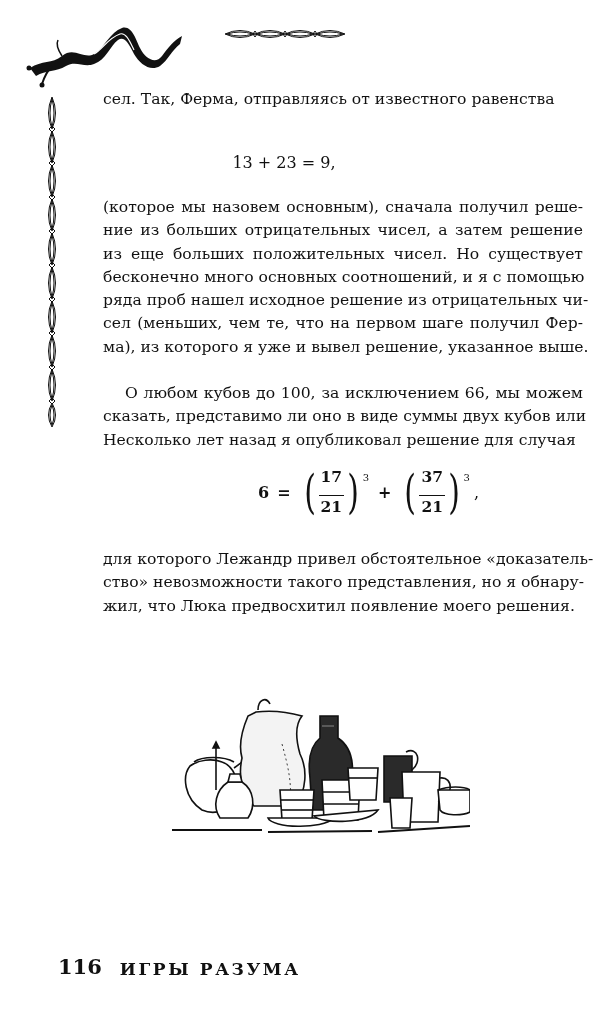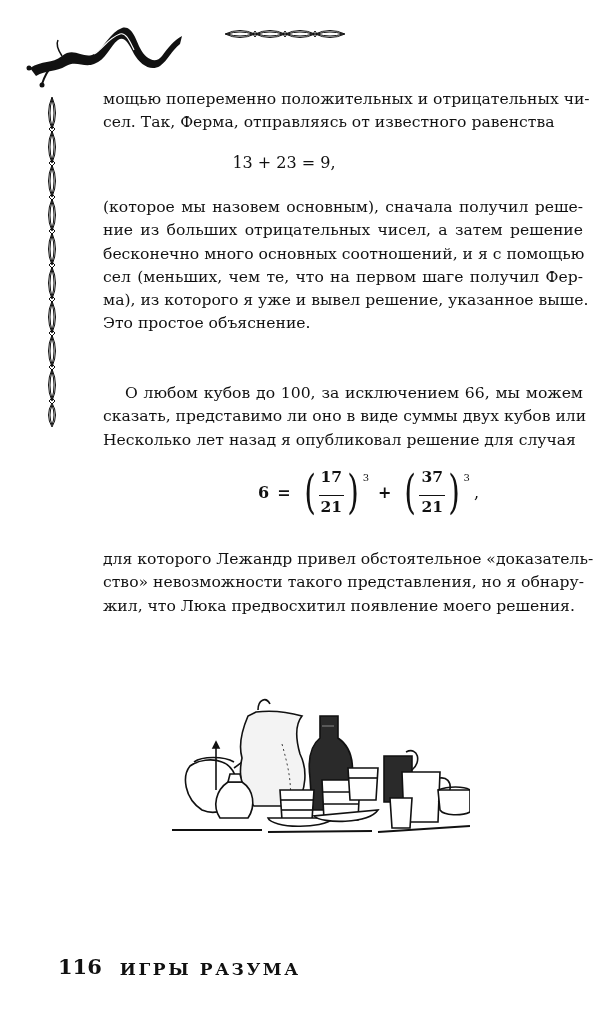--- a/index.html
+++ b/index.html
@@ -82,33 +82,33 @@
       <path d="M4,134 L7,131 L10,134 L7,137 Z"></path>
     <path d="M4,168 L7,165 L10,168 L7,171 Z"></path>
       <path d="M4,202 L7,199 L10,202 L7,205 Z"></path>
     <path d="M4,236 L7,233 L10,236 L7,239 Z"></path>
       <path d="M4,270 L7,267 L10,270 L7,273 Z"></path>
     <path d="M4,304 L7,301 L10,304 L7,307 Z"></path>
   </g>
 </svg>
 
 <div class="text" style="top:88px;">
-  <span class="line">мощью попеременно положительных и отрицательных чи-</span>
   <span class="line last">сел. Так, Ферма, отправляясь от известного равенства</span>
 </div>
 
 <div class="eq1">13 + 23 = 9,</div>
 
 <div class="text" style="top:196px;">
   <span class="line">(которое мы назовем основным), сначала получил реше-</span>
   <span class="line">ние из больших отрицательных чисел, а затем решение</span>
+  <span class="line">из еще больших положительных чисел. Но существует</span>
   <span class="line">бесконечно много основных соотношений, и я с помощью</span>
+  <span class="line">ряда проб нашел исходное решение из отрицательных чи-</span>
   <span class="line">сел (меньших, чем те, что на первом шаге получил Фер-</span>
   <span class="line">ма), из которого я уже и вывел решение, указанное выше.</span>
-  <span class="line last">Это простое объяснение.</span>
 </div>
 
 <div class="text" style="top:382px;">
   <span class="line indent">О любом кубов до 100, за исключением 66, мы можем</span>
   <span class="line">сказать, представимо ли оно в виде суммы двух кубов или</span>
   <span class="line last">Несколько лет назад я опубликовал решение для случая</span>
 </div>
 
 <div class="eq2">
   <span class="bold">6</span>

